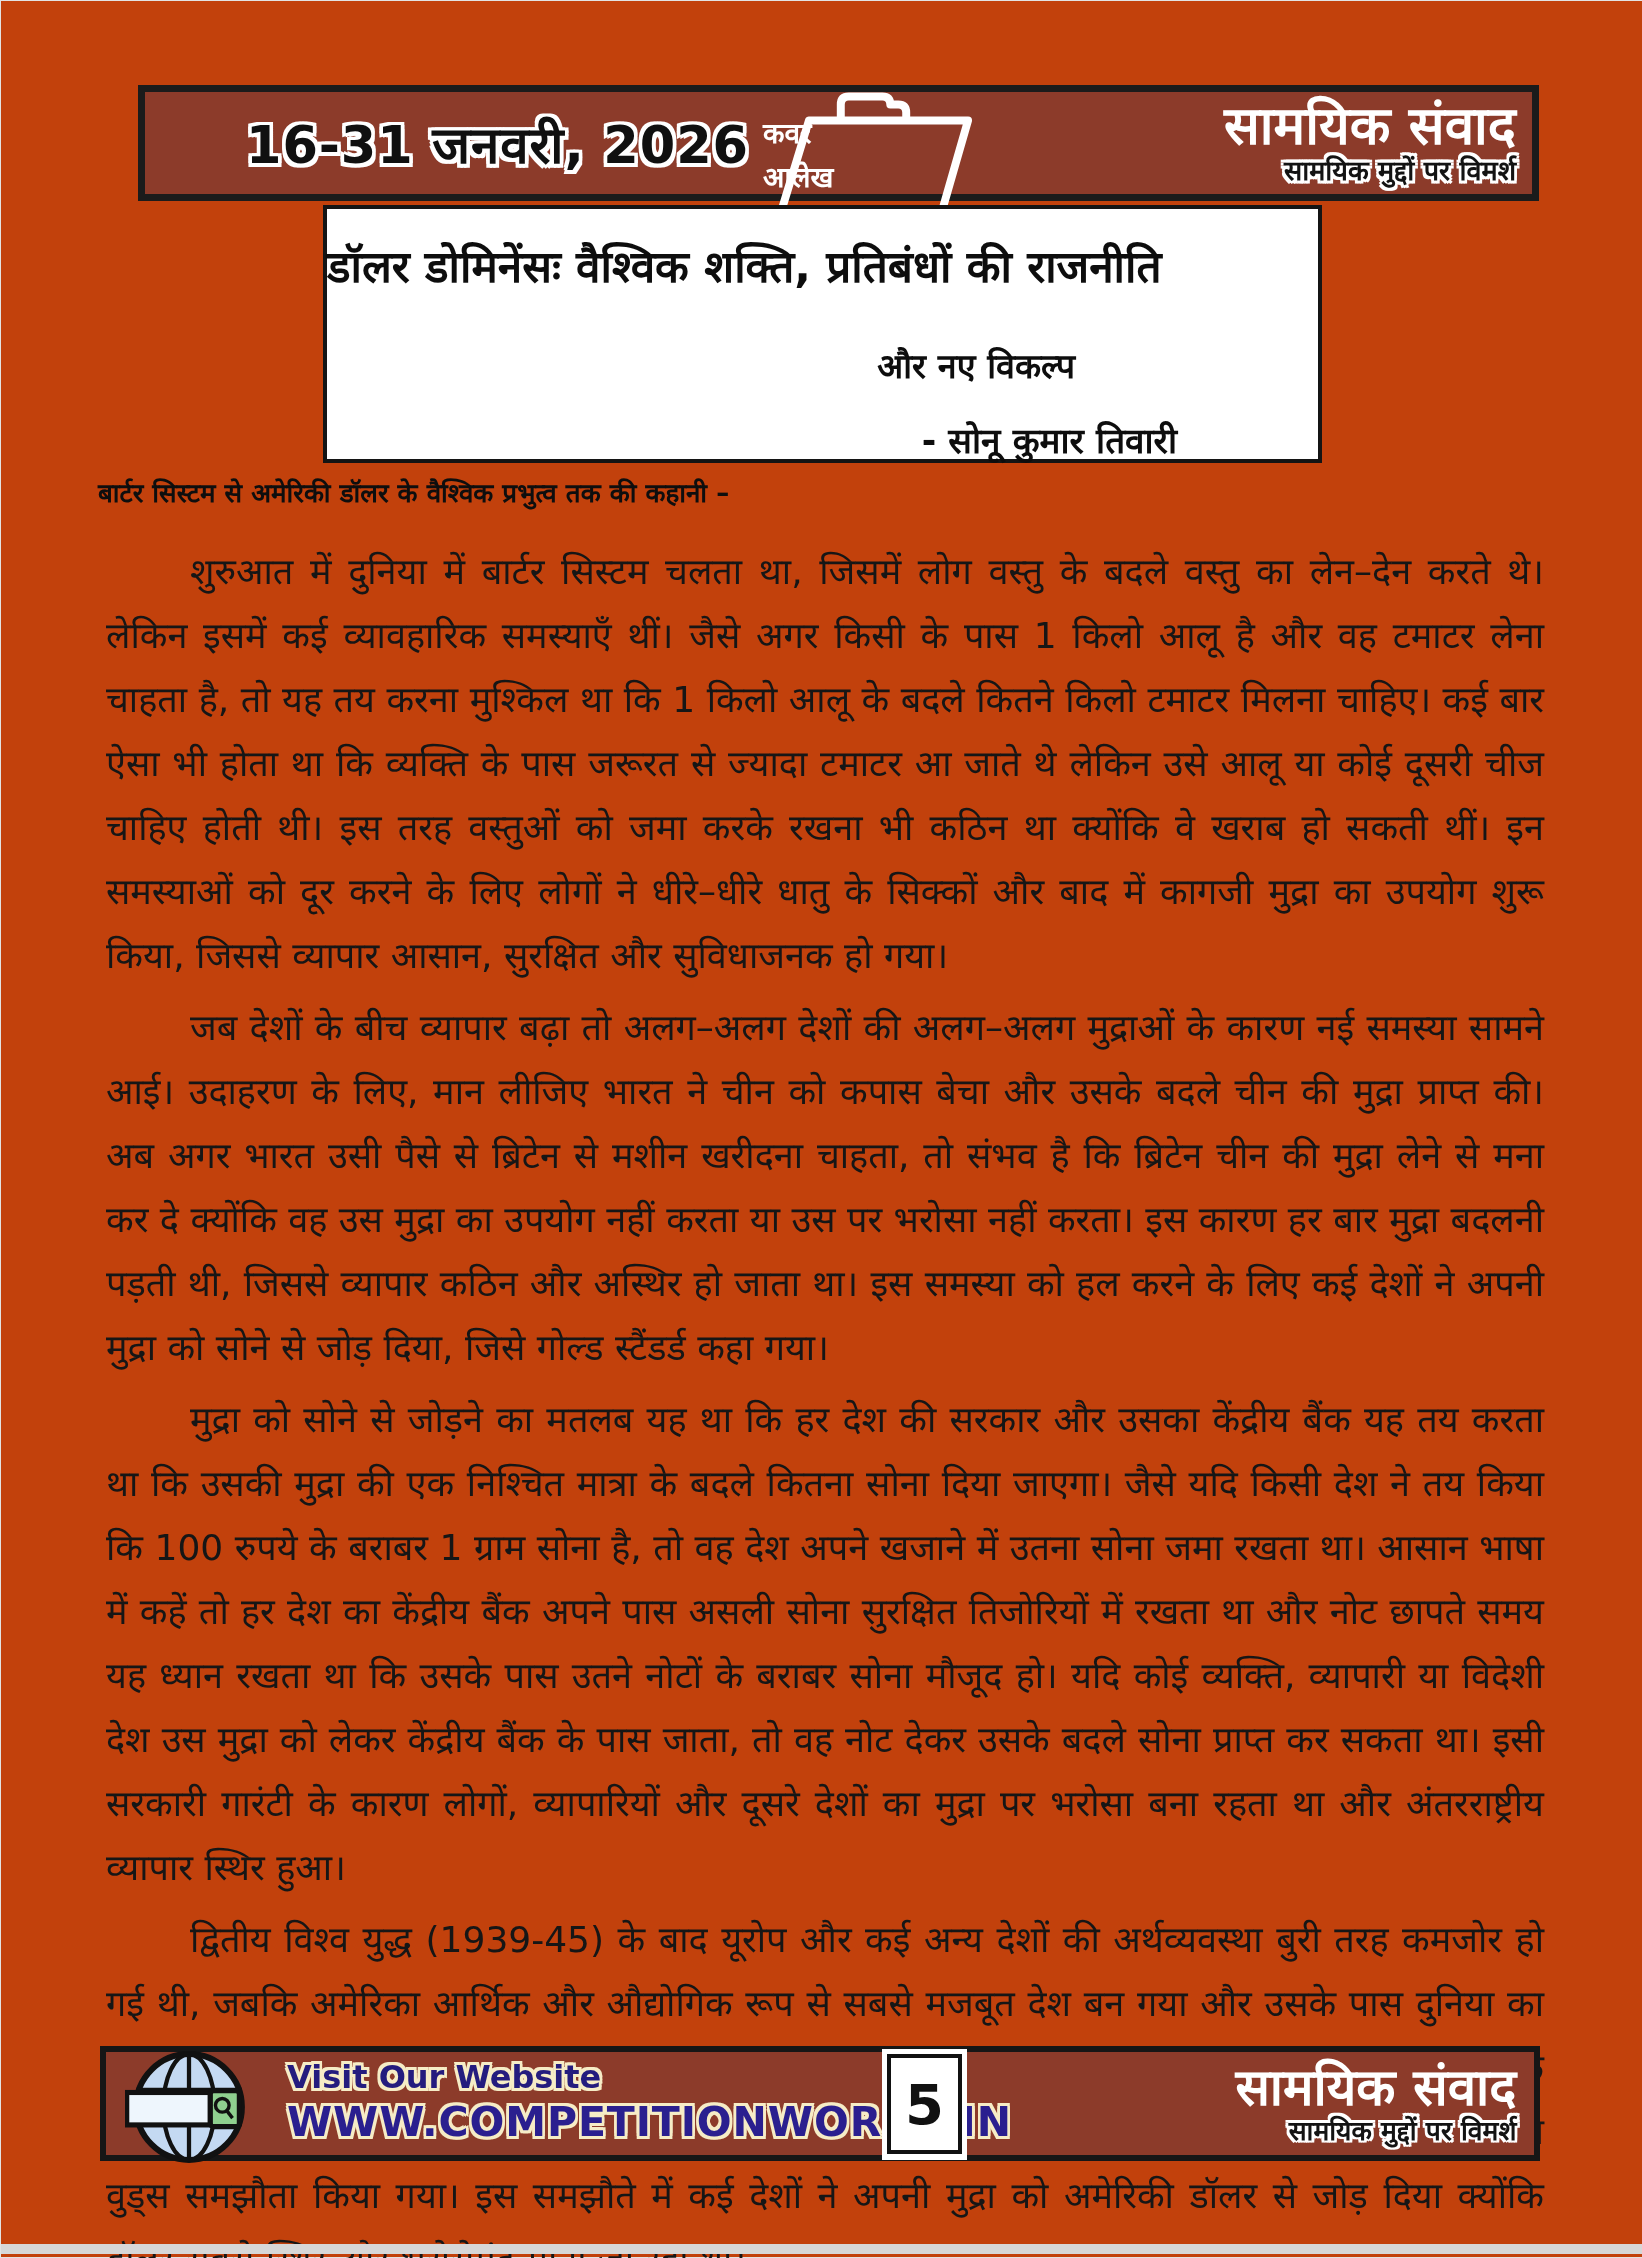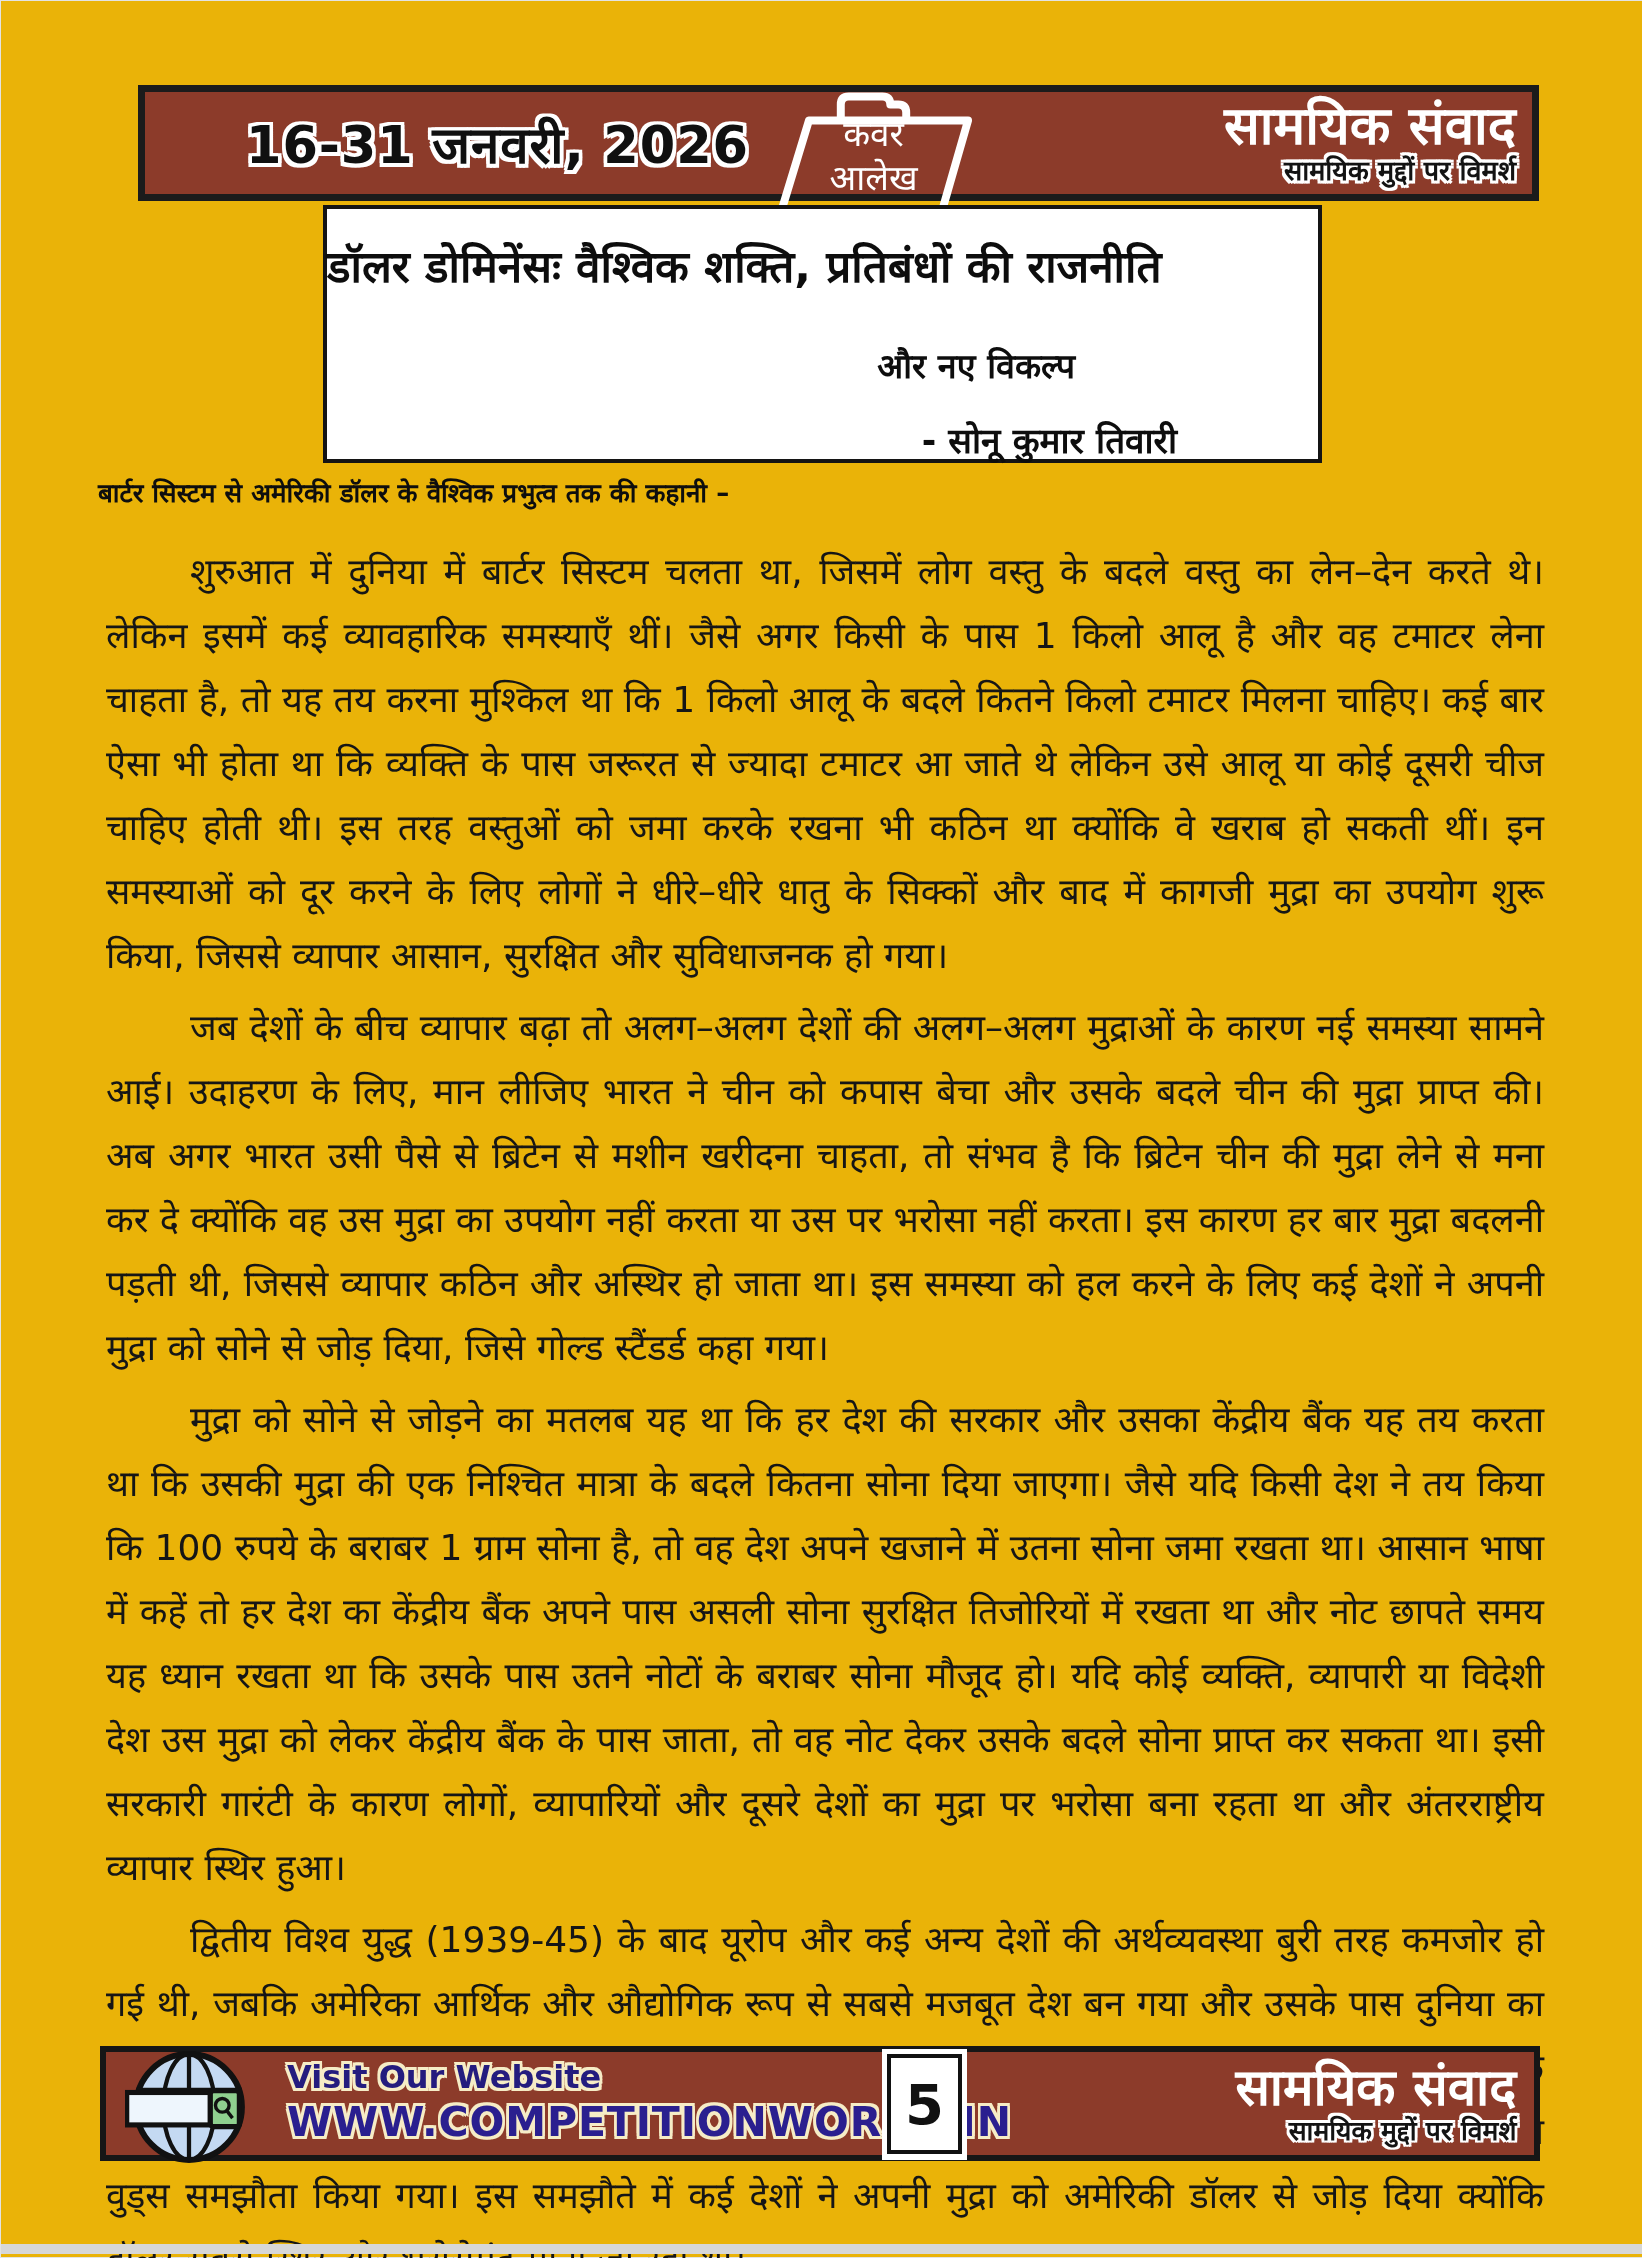--- a/index.html
+++ b/index.html
@@ -3,43 +3,43 @@
 <meta charset="utf-8">
 <style>
   html,body{margin:0;padding:0;}
   body{
     width:1643px;height:2258px;
     background:#ffffff;
     font-family:"DejaVu Sans",sans-serif;
     position:relative;
     overflow:hidden;
   }
-  .page{position:absolute;inset:0;background:#eab308;border:0.9px solid #e3e3e3;}
+  .page{position:absolute;inset:0;background:#c2410c;border:0.9px solid #e3e3e3;}
   .bottom-edge{position:absolute;left:0;right:0;bottom:3.5px;height:9.7px;background:#d7d7d7;}
 
   
   .header-bar{
     position:absolute;left:137px;top:84px;width:1401px;height:116px;
     background:#8c3b2a;border:7px solid #1b1b1b;box-sizing:border-box;
     display:flex;align-items:center;
   }
   .hdr-date{
     position:absolute;left:101px;top:50%;transform:translateY(-50%);
     font-size:51px;font-weight:bold;color:#101010;letter-spacing:0.9px;
     text-shadow:-3.5px -3.5px 0 #fff,3.5px -3.5px 0 #fff,-3.5px 3.5px 0 #fff,3.5px 3.5px 0 #fff,
                 -3.5px 0 0 #fff,3.5px 0 0 #fff,0 -3.5px 0 #fff,0 3.5px 0 #fff;
     white-space:nowrap;
   }
   .hdr-badge{
     position:absolute;left:618px;top:-7px;width:221px;height:146px;
   }
   .hdr-badge svg{width:100%;height:100%;}
   .badge-text{
-    position:absolute;left:0;top:26.5px;width:100%;text-align:center;
-    color:#ffffff;font-weight:normal;font-size:35px;line-height:44px;
+    position:absolute;left:0;top:26.5px;width:100%;
+    color:#ffffff;font-weight:bold;font-size:28px;line-height:44px;
   }
   .hdr-brand{
     position:absolute;right:16px;top:50%;transform:translateY(-50%);
     text-align:right;white-space:nowrap;
   }
   .hdr-brand-title{
     font-size:53px;font-weight:bold;color:#ffffff;line-height:55px;
   }
   .hdr-brand-tagline{
     font-size:27px;font-weight:bold;color:#131313;line-height:35px;

